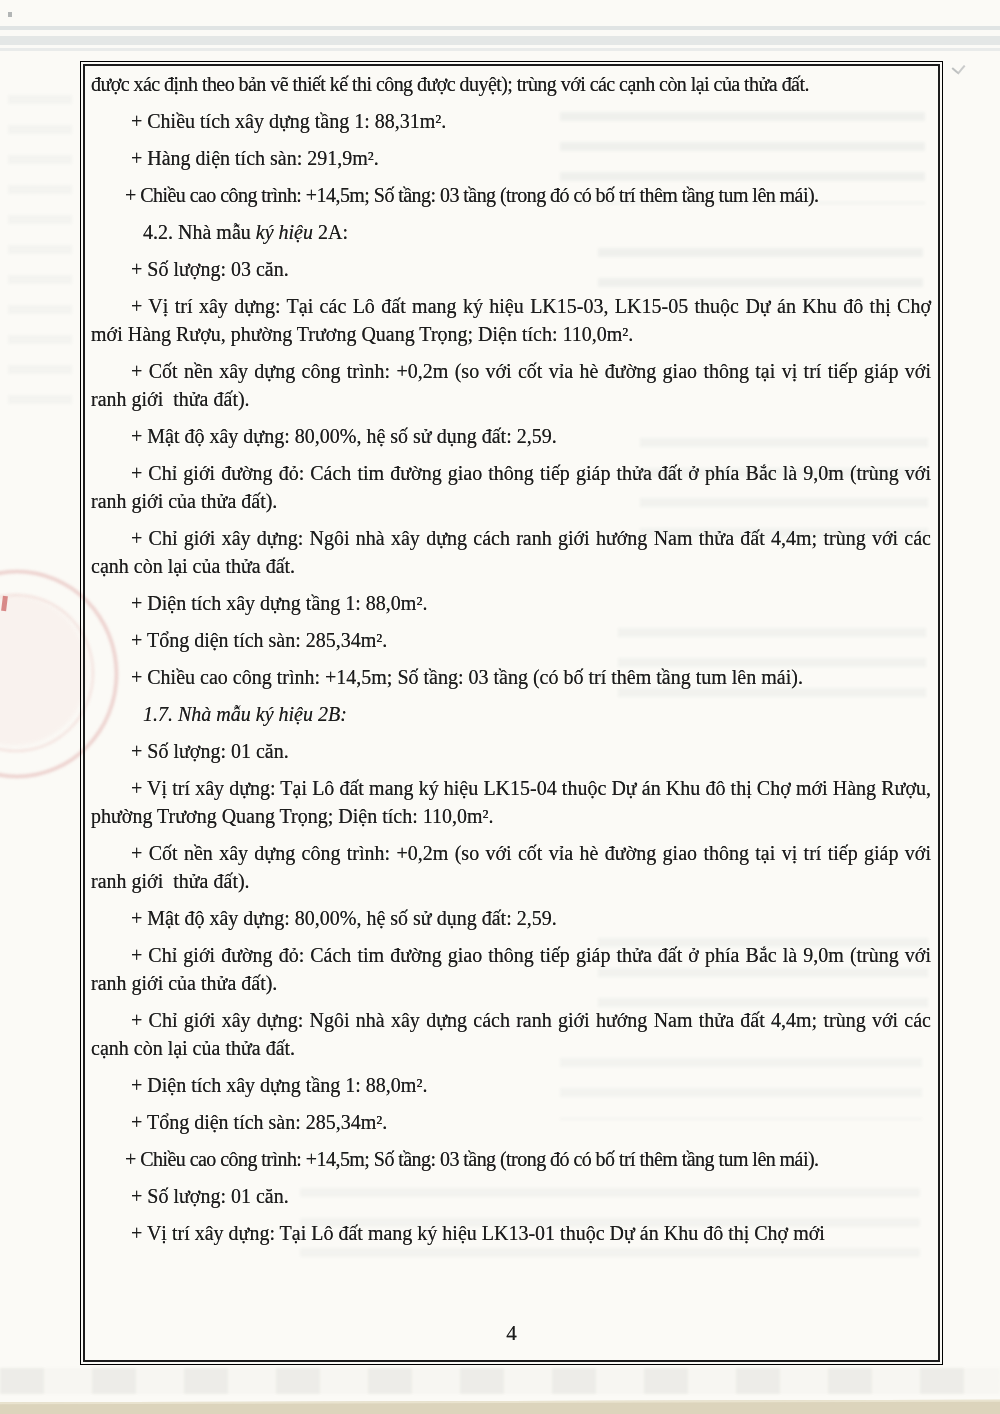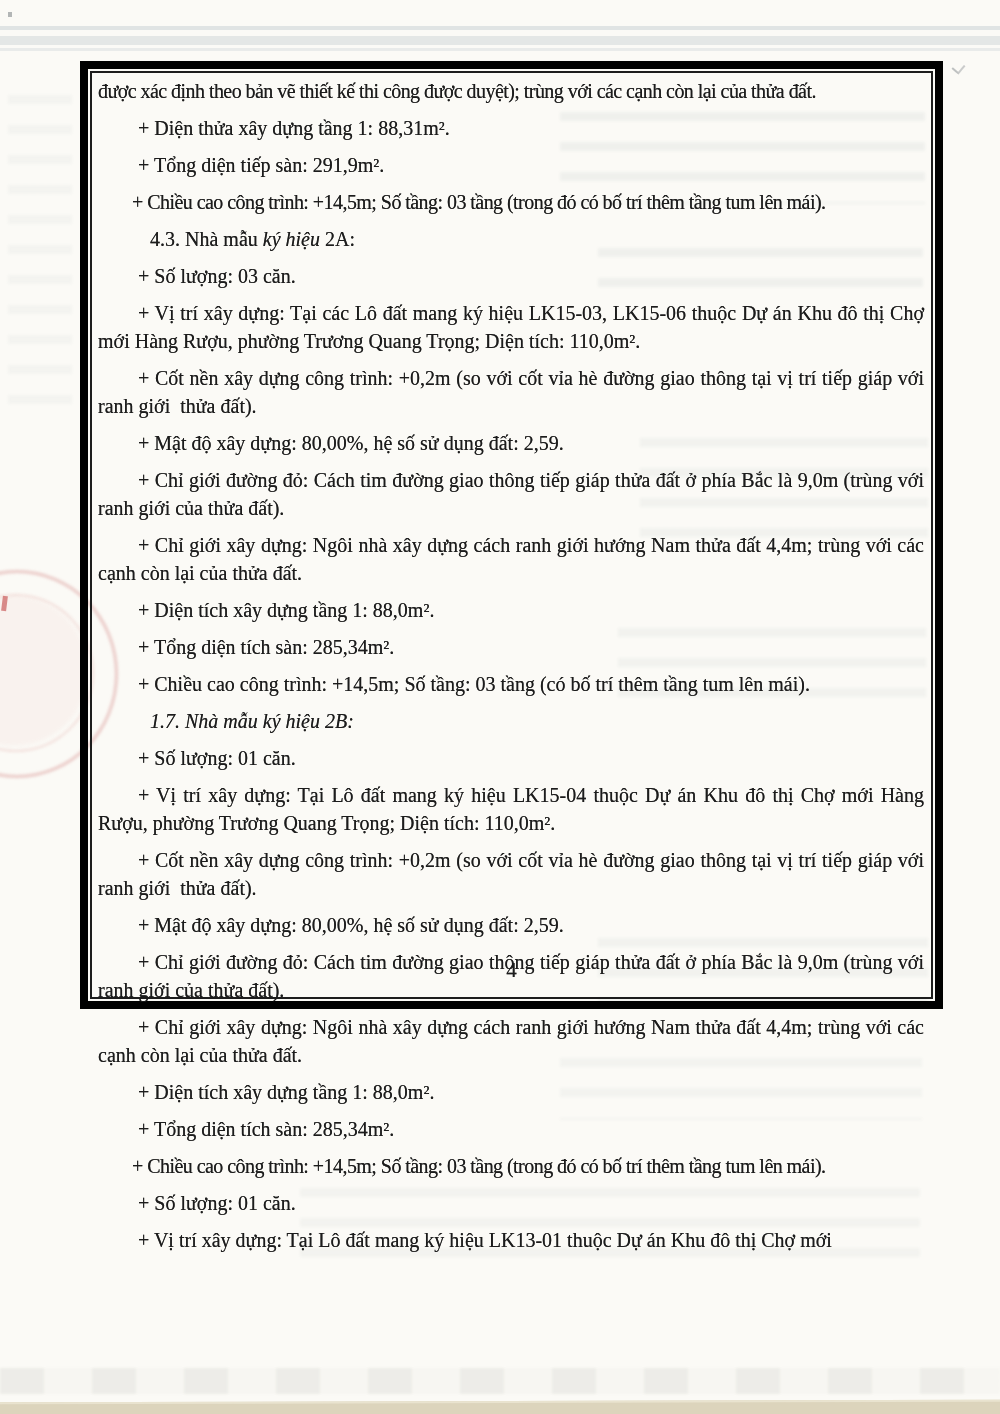--- a/index.html
+++ b/index.html
@@ -11,22 +11,22 @@
   }
   
   .tstreak{position:absolute;left:0;width:1000px;pointer-events:none;filter:blur(.6px);}
   .tstreak.s1{top:26px;height:4px;background:rgba(203,209,213,.55);}
   .tstreak.s2{top:36px;height:9px;background:rgba(196,204,208,.42);}
   .tstreak.s3{top:48px;height:3px;background:rgba(208,213,217,.40);}
   .corner-dot{position:absolute;left:8px;top:12px;width:4px;height:5px;background:rgba(120,125,130,.55);filter:blur(.4px);}
   .tick-artifact{position:absolute;left:953px;top:63px;width:9px;height:7px;border-left:2px solid rgba(130,135,140,.5);border-bottom:2px solid rgba(130,135,140,.4);transform:rotate(-50deg);filter:blur(.5px);}
 
   
-  .frame{position:absolute;left:80px;top:61px;width:863px;height:948px;
-         border:8px solid #000000;box-sizing:border-box;background:transparent;}
+  .frame{position:absolute;left:80px;top:61px;width:863px;height:1304px;
+         border:1px solid #000000;box-sizing:border-box;background:transparent;}
   .frame-inner{position:absolute;inset:2px;border:2px solid #1d1d1d;}
 
   .content{position:absolute;inset:0;padding:4px 7px 0 6px;
            font-size:20px;line-height:28px;}
   .para{margin:9px 0 0;text-align:justify;text-align-last:left;text-indent:40px;
         text-shadow:0 0 .4px rgba(25,25,25,.75);}
   .para.cont{text-indent:0;margin-top:0;}
   .para.hd{text-indent:52px;text-align:left;}
   .para.hd i{font-style:italic;}
   .oneline{white-space:nowrap;letter-spacing:-.55px;text-indent:34px;}
@@ -83,27 +83,27 @@
 <div class="stamp-ring"></div>
 <div class="stamp-ring2"></div>
 <div class="stamp-fill"></div>
 <div class="stamp-mark"></div>
 
 <div class="frame">
   <div class="frame-inner">
     <div class="content">
 
       <p class="para cont oneline">được xác định theo bản vẽ thiết kế thi công được duyệt); trùng với các cạnh còn lại của thửa đất.</p>
-      <p class="para">+ Diện thửa xây dựng tầng 1: 88,31m².</p>
-      <p class="para">+ Tổng diện tiếp sàn: 291,9m².</p>
+      <p class="para">+ Chiều tích xây dựng tầng 1: 88,31m².</p>
+      <p class="para">+ Hàng diện tích sàn: 291,9m².</p>
       <p class="para oneline">+ Chiều cao công trình: +14,5m; Số tầng: 03 tầng (trong đó có bố trí thêm tầng tum lên mái).</p>
 
-      <p class="para hd"><span>4.3. Nhà mẫu </span><i>ký hiệu</i><span> 2A:</span></p>
+      <p class="para hd"><span>4.2. Nhà mẫu </span><i>ký hiệu</i><span> 2A:</span></p>
       <p class="para">+ Số lượng: 03 căn.</p>
-      <p class="para">+ Vị trí xây dựng: Tại các Lô đất mang ký hiệu LK15-03, LK15-06 thuộc Dự án Khu đô thị Chợ mới Hàng Rượu, phường Trương Quang Trọng; Diện tích: 110,0m².</p>
+      <p class="para">+ Vị trí xây dựng: Tại các Lô đất mang ký hiệu LK15-03, LK15-05 thuộc Dự án Khu đô thị Chợ mới Hàng Rượu, phường Trương Quang Trọng; Diện tích: 110,0m².</p>
       <p class="para">+ Cốt nền xây dựng công trình: +0,2m (so với cốt vỉa hè đường giao thông tại vị trí tiếp giáp với ranh giới&nbsp; thửa đất).</p>
       <p class="para">+ Mật độ xây dựng: 80,00%, hệ số sử dụng đất: 2,59.</p>
       <p class="para">+ Chỉ giới đường đỏ: Cách tim đường giao thông tiếp giáp thửa đất ở phía Bắc là 9,0m (trùng với ranh giới của thửa đất).</p>
       <p class="para">+ Chỉ giới xây dựng: Ngôi nhà xây dựng cách ranh giới hướng Nam thửa đất 4,4m; trùng với các cạnh còn lại của thửa đất.</p>
       <p class="para">+ Diện tích xây dựng tầng 1: 88,0m².</p>
       <p class="para">+ Tổng diện tích sàn: 285,34m².</p>
       <p class="para">+ Chiều cao công trình: +14,5m; Số tầng: 03 tầng (có bố trí thêm tầng tum lên mái).</p>
 
       <p class="para hd"><i>1.7. Nhà mẫu ký hiệu 2B:</i></p>
       <p class="para">+ Số lượng: 01 căn.</p>

